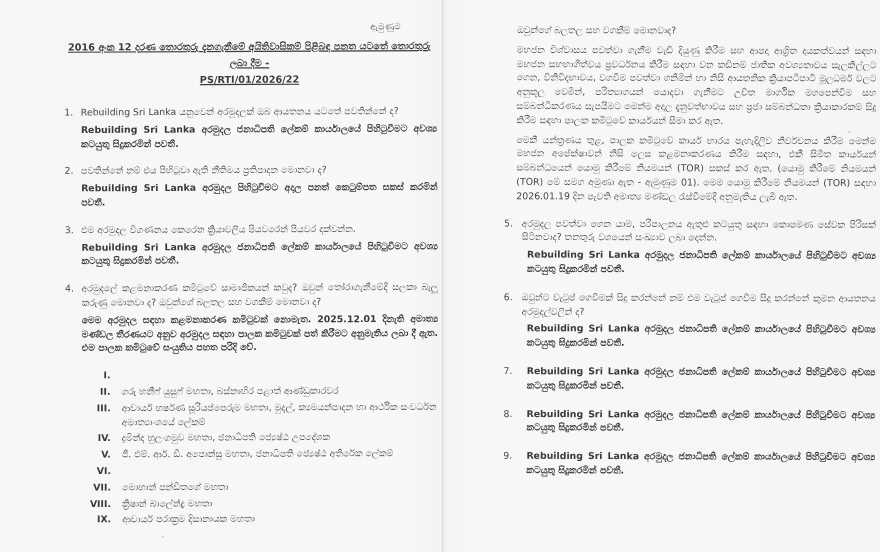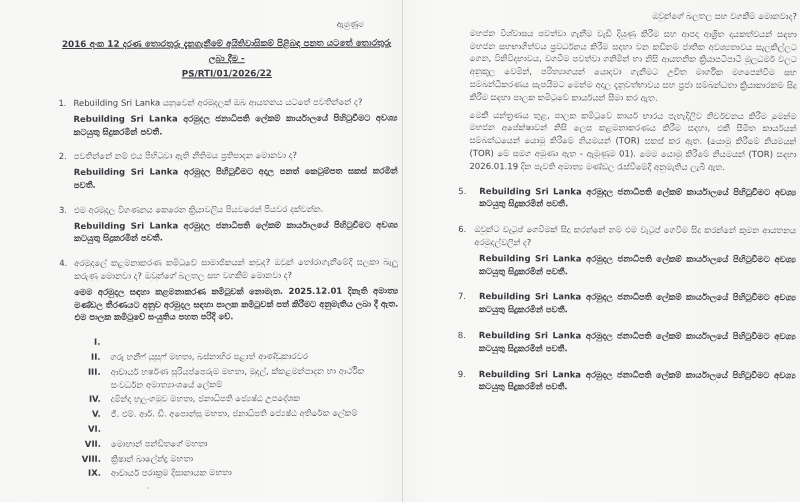--- a/index.html
+++ b/index.html
@@ -35,21 +35,21 @@
   .qitem{position:relative;padding-left:17px;margin-bottom:12px;}
   .qno{position:absolute;left:2px;top:0;}
   .qtext{text-align:justify;}
   .ans{font-weight:700;margin-top:3px;text-align:justify;color:#383941;}
 
   .committee{margin:3px 0 0 17px;}
   .crow{display:flex;margin-bottom:2px;}
   .cno{width:26px;text-align:right;font-weight:700;flex:none;margin-right:10px;color:#383941;}
   .ctext{flex:1;}
 
-  .rheading{margin-top:9px;padding-left:11px;text-align:right;}
+  .rheading{margin-top:22px;padding-left:11px;}
   .rpara{margin-top:5px;padding-left:11px;text-align:justify;}
   .rqa{margin-top:12px;}
   .rqitem{position:relative;padding-left:16px;margin-bottom:13px;}
   .rqno{position:absolute;left:0;top:0;}
   .rans{font-weight:700;margin-top:3px;padding-left:5px;text-align:justify;color:#383941;}
 </style>
 </head>
 <body>
 
 <div class="sheet">
@@ -93,21 +93,21 @@
     <div class="committee">
       <div class="crow">
         <span class="cno">I.</span>
       </div>
       <div class="crow">
         <span class="cno">II.</span>
         <div class="ctext">ගරු හනීෆ් යුසුෆ් මහතා, බස්නාහිර පළාත් ආණ්ඩුකාරවර</div>
       </div>
       <div class="crow">
         <span class="cno">III.</span>
-        <div class="ctext">ආචාර්ය හර්ෂණ සූරියප්පෙරුම මහතා, මුදල්, ක්‍කළමන්පාදන හා ආර්ථික සංවර්ධන අමාත්‍යාංශයේ ලේකම්</div>
+        <div class="ctext">ආචාර්ය හර්ෂණ සූරියප්පෙරුම මහතා, මුදල්, ක්‍යමයන්පාදන හා ආර්ථික සංවර්ධන අමාත්‍යාංශයේ ලේකම්</div>
       </div>
       <div class="crow">
         <span class="cno">IV.</span>
         <div class="ctext">දුමින්ද හුලංගමුව මහතා, ජනාධිපති ජ්‍යෙෂ්ඨ උපදේශක</div>
       </div>
       <div class="crow">
         <span class="cno">V.</span>
         <div class="ctext">ජී. එම්. ආර්. ඩී. අපොන්සු මහතා, ජනාධිපති ජ්‍යෙෂ්ඨ අතිරේක ලේකම්</div>
       </div>
       <div class="crow">
@@ -131,20 +131,21 @@
   </div>
 
   <div class="col col-right">
     <div class="rheading">ඔවුන්ගේ බලතල සහ වගකීම් මොනවාද?</div>
     <div class="rpara">මහජන විශ්වාසය පවත්වා ගැනීම වැඩි දියුණු කිරීම සහ ආපදා ආශ්‍රිත දායකත්වයන් සඳහා මහජන සහභාගීත්වය ප්‍රවර්ධනය කිරීම සඳහා වන කඩිනම් ජාතික අවශ්‍යතාවය සැලකිල්ලට ගෙන, විනිවිදභාවය, වගවීම පවත්වා ගනිමින් හා නිසි ආයතනික ක්‍රියාපටිපාටි මූලධර්ම වලට අනුකූල වෙමින්, පරිත්‍යාගයන් යොදවා ගැනීමට උචිත මාර්ගික මගපෙන්වීම සහ සම්බන්ධීකරණය සැපයීමට මෙන්ම අදාල දැනුවත්භාවය සහ ප්‍රජා සම්බන්ධතා ක්‍රියාකාරකම් සිදු කිරීම සඳහා පාලක කමිටුවේ කාර්යයන් සීමා කර ඇත.</div>
     <div class="rpara">මෙකී යන්ත්‍රණය තුළ, පාලක කමිටුවේ කාර්ය භාරය පැහැදිලිව නිර්වචනය කිරීම මෙන්ම මහජන අපේක්ෂාවන් නිසි ලෙස කළමනාකරණය කිරීම සඳහා, එකී සීමිත කාර්යයන් සම්බන්ධයෙන් යොමු කිරීමේ නියමයන් (TOR) සකස් කර ඇත. (යොමු කිරීමේ නියමයන් (TOR) මේ සමග අමුණා ඇත - ඇමුණුම 01). මෙම යොමු කිරීමේ නියමයන් (TOR) සඳහා 2026.01.19 දින පැවති අමාත්‍ය මණ්ඩල රැස්වීමේදී අනුමැතිය ලැබී ඇත.</div>
 
     <div class="rqa">
       <div class="rqitem">
         <span class="rqno">5.</span>
+        <div class="qtext">අරමුදල පවත්වා ගෙන යාම, පරිපාලනය ඇතුළු කටයුතු සඳහා කොපමණ සේවක පිරිසක් සිටිනවාද? තනතුරු වශයෙන් සංඛ්‍යාව ලබා දෙන්න.</div>
         <div class="rans">Rebuilding Sri Lanka අරමුදල ජනාධිපති ලේකම් කාර්යාලයේ පිහිටුවීමට අවශ්‍ය කටයුතු සිදුකරමින් පවතී.</div>
       </div>
       <div class="rqitem">
         <span class="rqno">6.</span>
         <div class="qtext">ඔවුන්ට වැටුප් ගෙවීමක් සිදු කරන්නේ නම් එම වැටුප් ගෙවීම සිදු කරන්නේ කුමන ආයතනය අරමුදල්වලින් ද?</div>
         <div class="rans">Rebuilding Sri Lanka අරමුදල ජනාධිපති ලේකම් කාර්යාලයේ පිහිටුවීමට අවශ්‍ය කටයුතු සිදුකරමින් පවතී.</div>
       </div>
       <div class="rqitem">
         <span class="rqno">7.</span>
         <div class="rans">Rebuilding Sri Lanka අරමුදල ජනාධිපති ලේකම් කාර්යාලයේ පිහිටුවීමට අවශ්‍ය කටයුතු සිදුකරමින් පවතී.</div>

